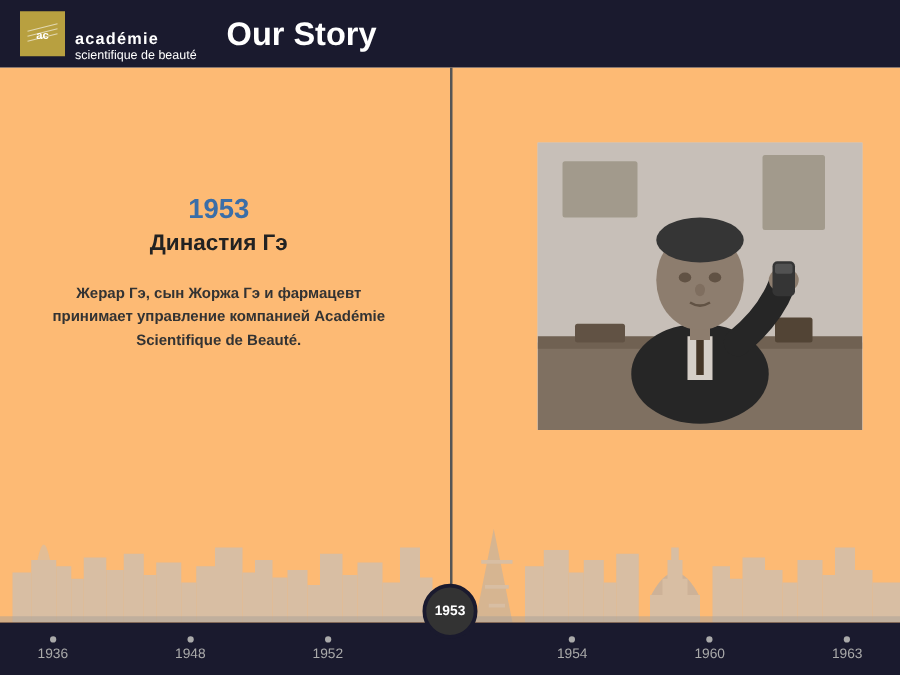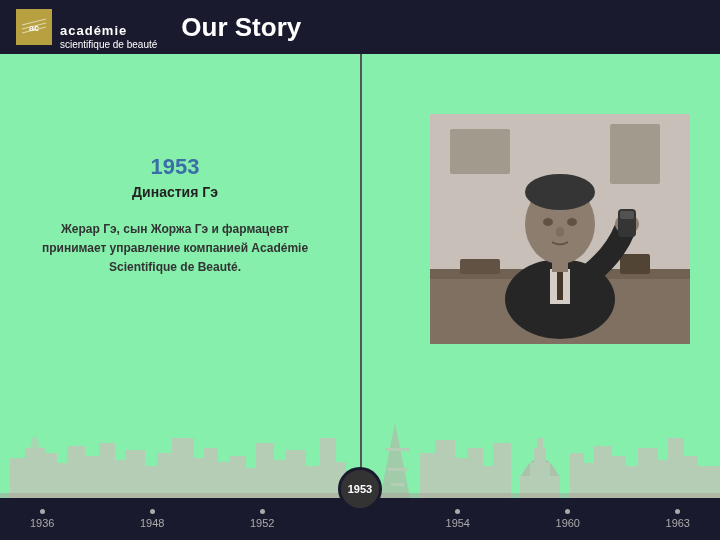--- a/index.html
+++ b/index.html
@@ -61,21 +61,21 @@
       font-size: 26px;
       font-weight: 700;
       margin-left: 24px;
     }
 
     
     .main {
       width: 720px;
       height: 486px;
       position: relative;
-      background: #86efac;
+      background: #fdba74;
       overflow: hidden;
     }
 
     
     .timeline-line {
       position: absolute;
       left: 360px;
       top: 0;
       width: 2px;
       height: 430px;
@@ -94,21 +94,21 @@
     }
 
     .year-label {
       color: #3a6ea8;
       font-size: 22px;
       font-weight: bold;
       margin-bottom: 4px;
     }
 
     .dynasty-title {
-      font-size: 14px;
+      font-size: 18px;
       font-weight: bold;
       color: #222;
       margin-bottom: 20px;
     }
 
     .description {
       font-size: 12px;
       color: #333;
       line-height: 1.6;
       text-align: center;

